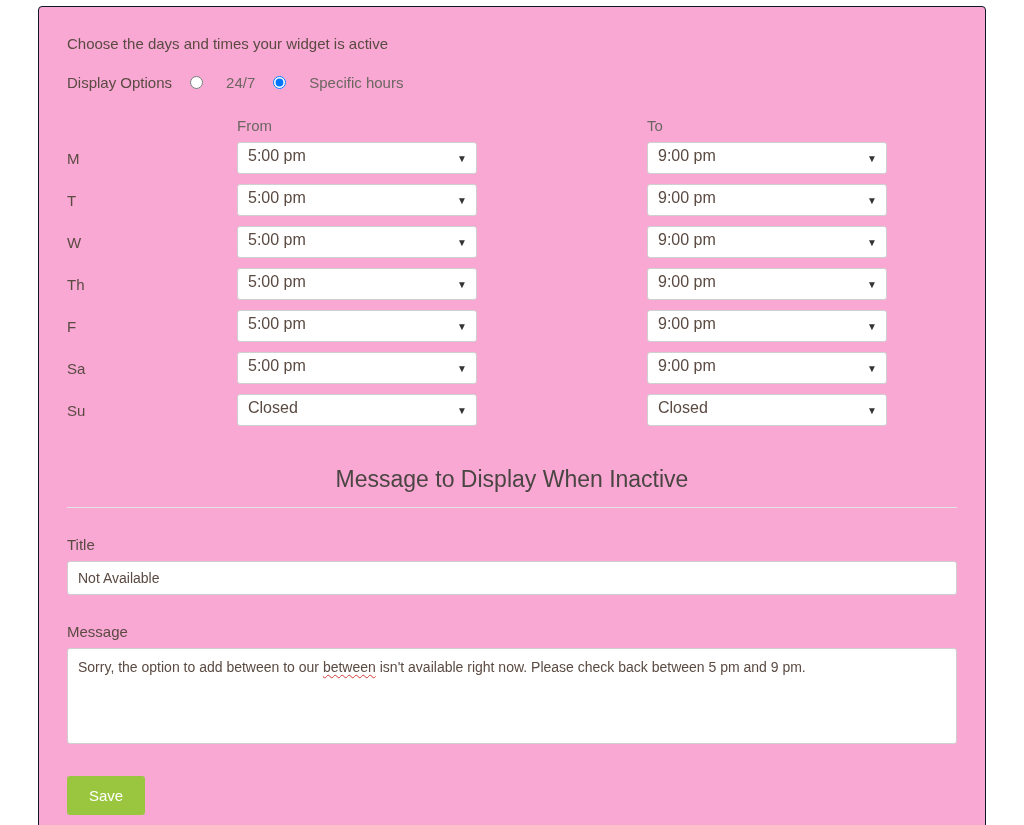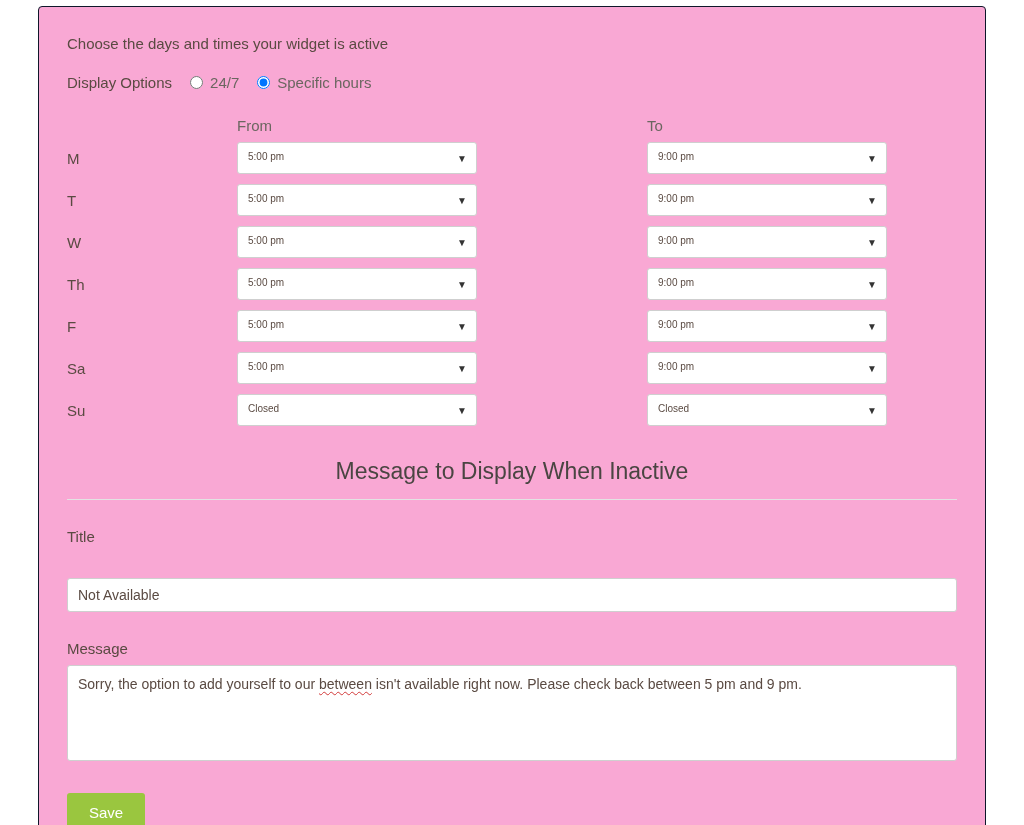--- a/index.html
+++ b/index.html
@@ -31,28 +31,28 @@
     font-size: 15px;
   }
   .radio-group {
     display: flex;
     align-items: center;
     gap: 18px;
   }
   .radio-item {
     display: flex;
     align-items: center;
-    gap: 7px;
+    gap: 23px;
     color: #6b6660;
   }
   .radio-item input[type="radio"] {
     width: 13px; height: 13px;
   }
   .schedule {
-    margin-bottom: 32px;
+    margin-bottom: 40px;
   }
   .schedule-header {
     display: grid;
     grid-template-columns: 170px 410px 1fr;
     font-size: 15px;
     color: #6b6660;
     margin-bottom: 8px;
   }
   .schedule-header .col-from { padding-left: 0; }
   .schedule-row {
@@ -69,21 +69,21 @@
     position: relative;
     width: 240px;
   }
   .faux-select {
     width: 100%;
     height: 32px;
     background: #ffffff;
     border: 1px solid #cfcfcf;
     border-radius: 3px;
     padding: 0 28px 4px 10px;
-    font-size: 10px;
+    font-size: 16px;
     color: #5a4a42;
     display: flex;
     align-items: center;
     cursor: pointer;
   }
   .select-caret {
     position: absolute;
     right: 10px;
     top: 50%;
     transform: translateY(-50%);
@@ -114,21 +114,20 @@
   .text-input {
     width: 100%;
     height: 34px;
     background: #ffffff;
     border: 1px solid #cfcfcf;
     border-radius: 3px;
     padding: 0 10px;
     font-size: 14px;
     color: #5a4a42;
     font-family: inherit;
-    margin-top: 25px;
   }
   .textarea-input {
     width: 100%;
     height: 96px;
     background: #ffffff;
     border: 1px solid #cfcfcf;
     border-radius: 3px;
     padding: 8px 10px;
     font-size: 14px;
     color: #5a4a42;
@@ -293,19 +292,19 @@
   <hr class="divider">
 
   <div class="field-group">
     <label class="field-label">Title</label>
     <input type="text" class="text-input" value="Not Available" style="">
   </div>
 
   <div class="field-group">
     <label class="field-label">Message</label>
     <div class="textarea-input" contenteditable="true" style="">
-      <span class="msg-word">Sorry, the option to add yourself to our </span><span class="msg-word squiggle">between</span><span class="msg-word"> isn't available right now. Please check back between 5 pm and 9 pm.</span>
+      <span class="msg-word">Sorry, the option to add between to our </span><span class="msg-word squiggle">between</span><span class="msg-word"> isn't available right now. Please check back between 5 pm and 9 pm.</span>
     </div>
   </div>
 
   <button class="save-button">Save</button>
 
 </div>
 
 </body></html>

